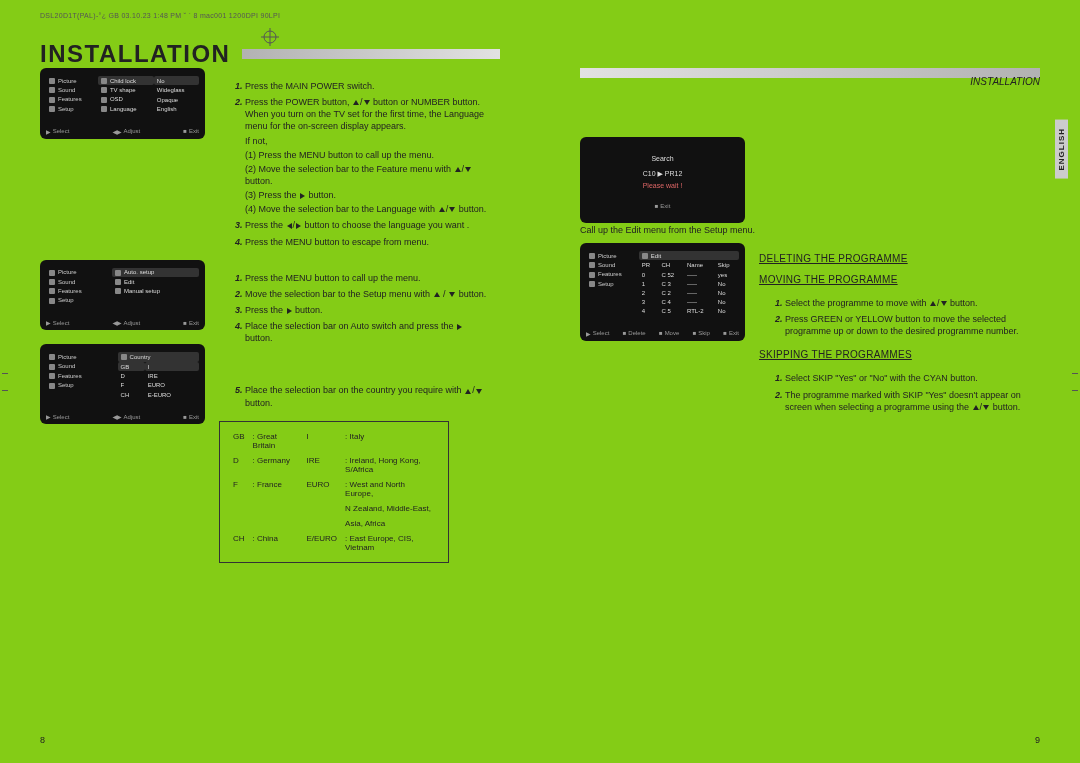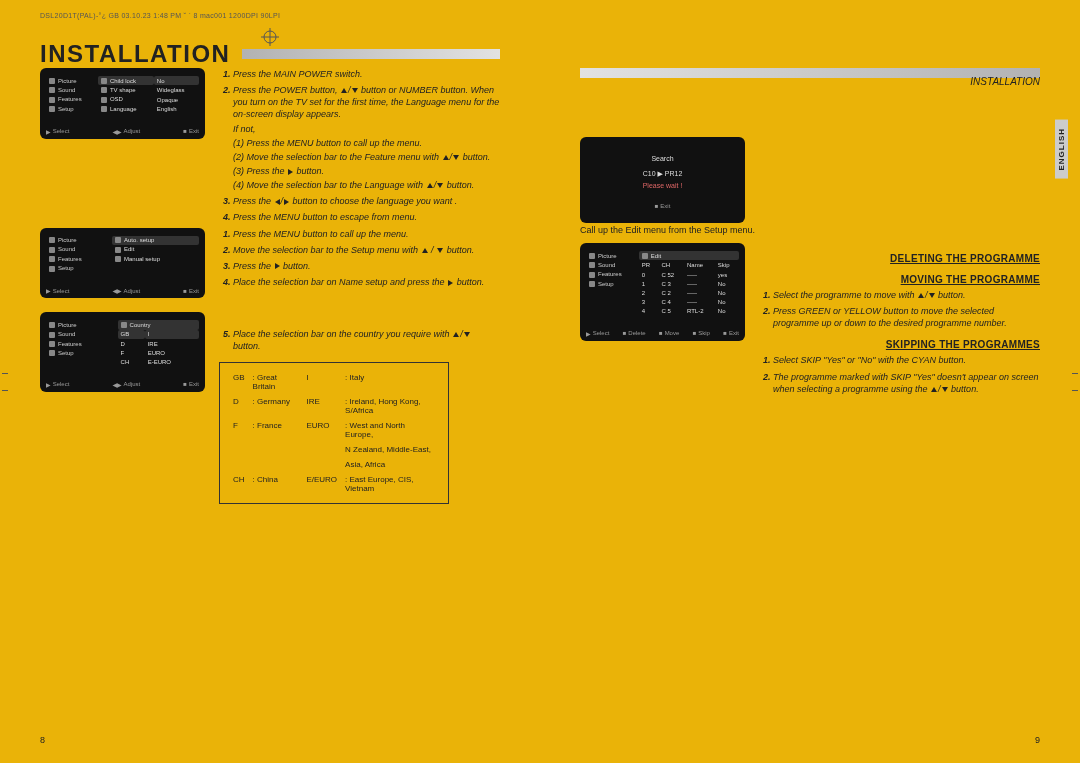--- a/index.html
+++ b/index.html
@@ -8,21 +8,21 @@
     background: #f9f9f9;
     font-family: Arial, Helvetica, sans-serif;
     font-size: 9px;
     color: #222;
     display: flex;
     justify-content: center;
   }
   .spread {
     width: 1080px;
     height: 763px;
-    background: #eab308;
+    background: #84cc16;
     display: flex;
     position: relative;
     box-shadow: 0 0 3px rgba(0,0,0,.2);
   }
   .page {
     width: 50%;
     padding: 40px 40px 20px 40px;
     position: relative;
   }
   .header-line {
@@ -85,26 +85,26 @@
   .osd td { padding: 1.5px 3px; }
   .osd .lab { color:#ccc; }
   .osd .hl { background:#333; border-radius:2px; }
   .osd .ic { display:inline-block; width:6px; height:6px; background:#888; border-radius:1px; margin-right:3px; vertical-align:middle;}
   .osd .bot { margin-top:10px; padding-top:4px; font-size:6px; display:flex; justify-content:space-between; color:#999;}
   .osd .bot span { display:flex; align-items:center; gap:2px;}
   .osd-center { text-align:center; padding: 18px 0 14px 0;}
   .osd-center .srch { color:#ddd; font-size:7px;}
   .osd-center .prog { margin-top: 8px; color:#ddd; font-size:7px;}
   .osd-center .pw { margin-top: 4px; color:#d66; font-size:7px;}
-  ol { margin: 0; padding: 0 0 0 14px; font-style: italic; }
+  ol { margin: 12px; padding: 0 0 0 14px; }
   ol li { margin-bottom: 4px; line-height: 1.35; }
   ol li::marker { font-weight:bold; font-style:italic; }
   .sub { margin: 2px 0 2px 0; display:block; }
   p.intro { margin: 2px 0 8px 0; }
-  h4 { font-size: 10px; text-decoration: underline; margin: 10px 0 4px 0; font-weight:bold; letter-spacing:.3px;text-align:right;}
+  h4 { font-size: 10px; text-decoration: underline; margin: 10px 0 4px 0; font-weight:normal; letter-spacing:.3px;}
   .tri { display:inline-block; width:0; height:0; border-style:solid; vertical-align:middle; margin: 0 1px;}
   .tri.up { border-width: 0 3.5px 5px 3.5px; border-color: transparent transparent #222 transparent;}
   .tri.down { border-width: 5px 3.5px 0 3.5px; border-color: #222 transparent transparent transparent;}
   .tri.left { border-width: 3.5px 5px 3.5px 0; border-color: transparent #222 transparent transparent;}
   .tri.right { border-width: 3.5px 0 3.5px 5px; border-color: transparent transparent transparent #222;}
   .country-box {
     border: 1px solid #333;
     padding: 6px 8px;
     font-size: 8px;
     width: 230px;
@@ -272,21 +272,21 @@
             <span>◀▶ <span>Adjust</span></span>
             <span>■ <span>Exit</span></span>
           </div>
         </div>
       </div>
       <div class="col-right">
         <ol>
           <li>Press the MENU button to call up the menu.</li>
           <li><span>Move the selection bar to the Setup menu with </span><span class="tri up"></span> / <span class="tri down"></span><span> button.</span></li>
           <li><span>Press the </span><span class="tri right"></span><span> button.</span></li>
-          <li><span>Place the selection bar on Name setup and press the </span><span class="tri right"></span><span> button.</span></li>
+          <li><span>Place the selection bar on Auto switch and press the </span><span class="tri right"></span><span> button.</span></li>
           <li style="margin-top:40px;"><span>Place the selection bar on the country you require with </span><span class="tri up"></span>/<span class="tri down"></span><span> button.</span></li>
         </ol>
         <div class="country-box">
           <table>
             <tbody>
                 <tr>
                   <td>GB</td>
                   <td>: Great Britain</td>
                   <td>I</td>
                   <td>: Italy</td>

